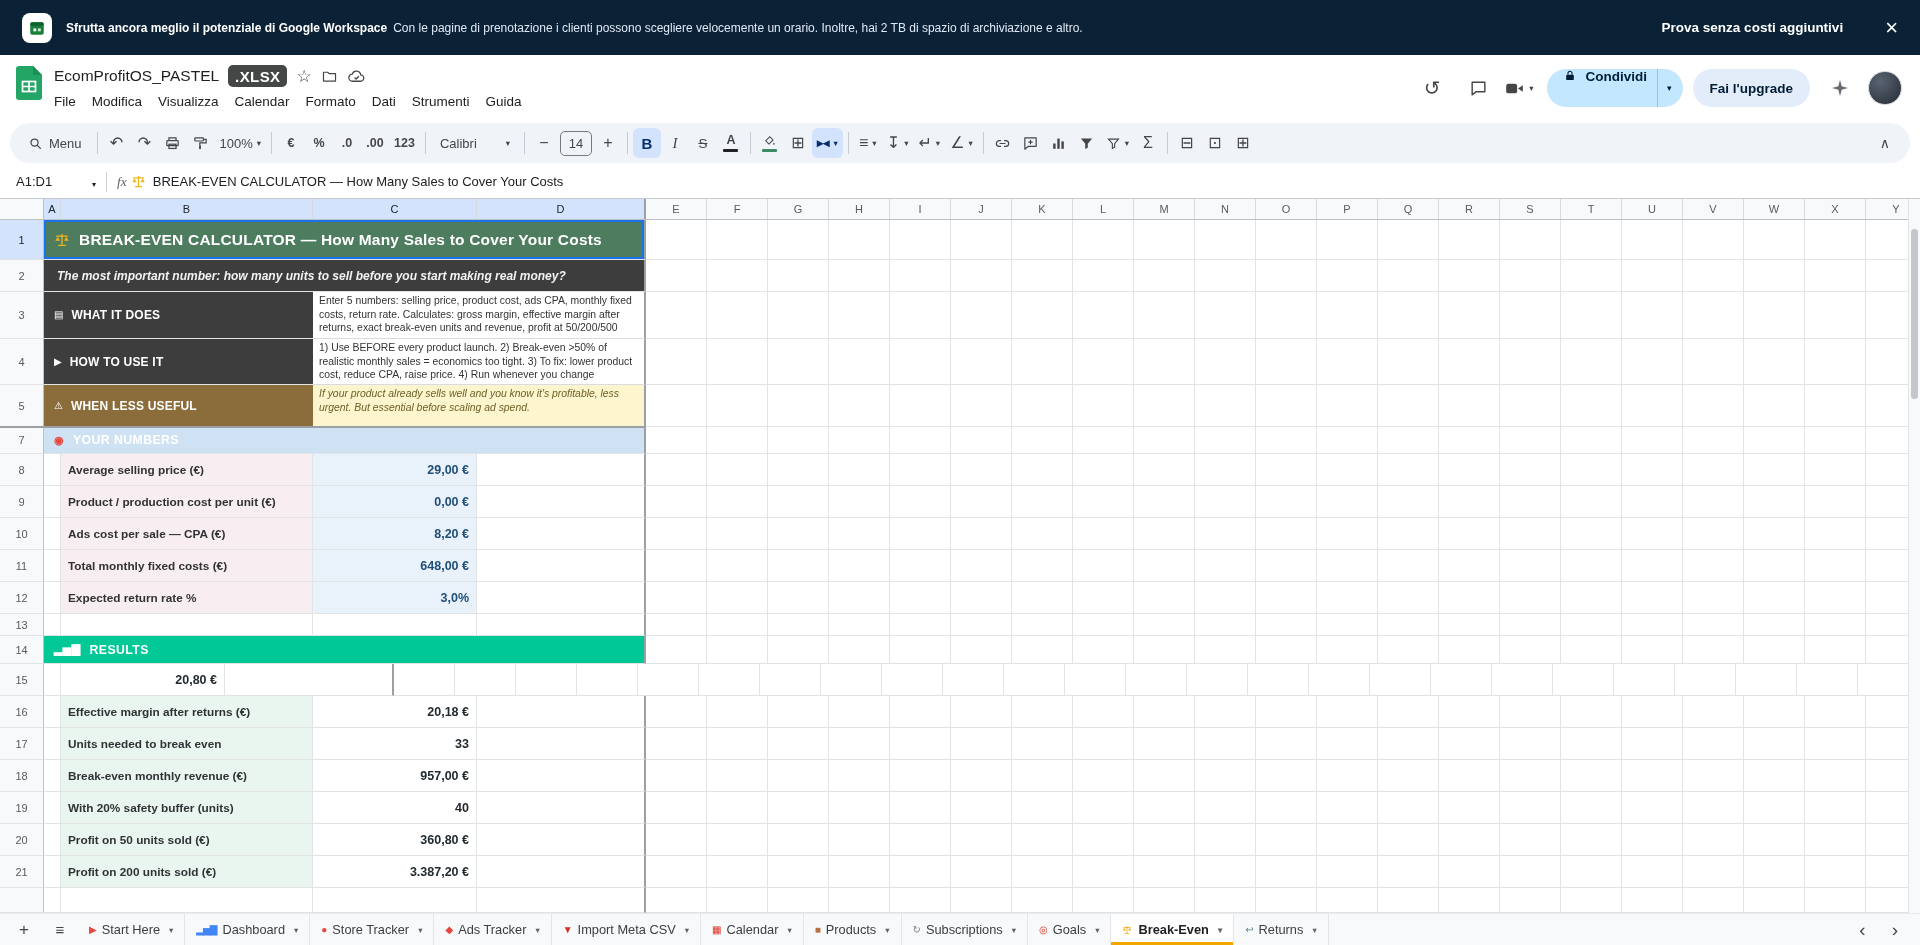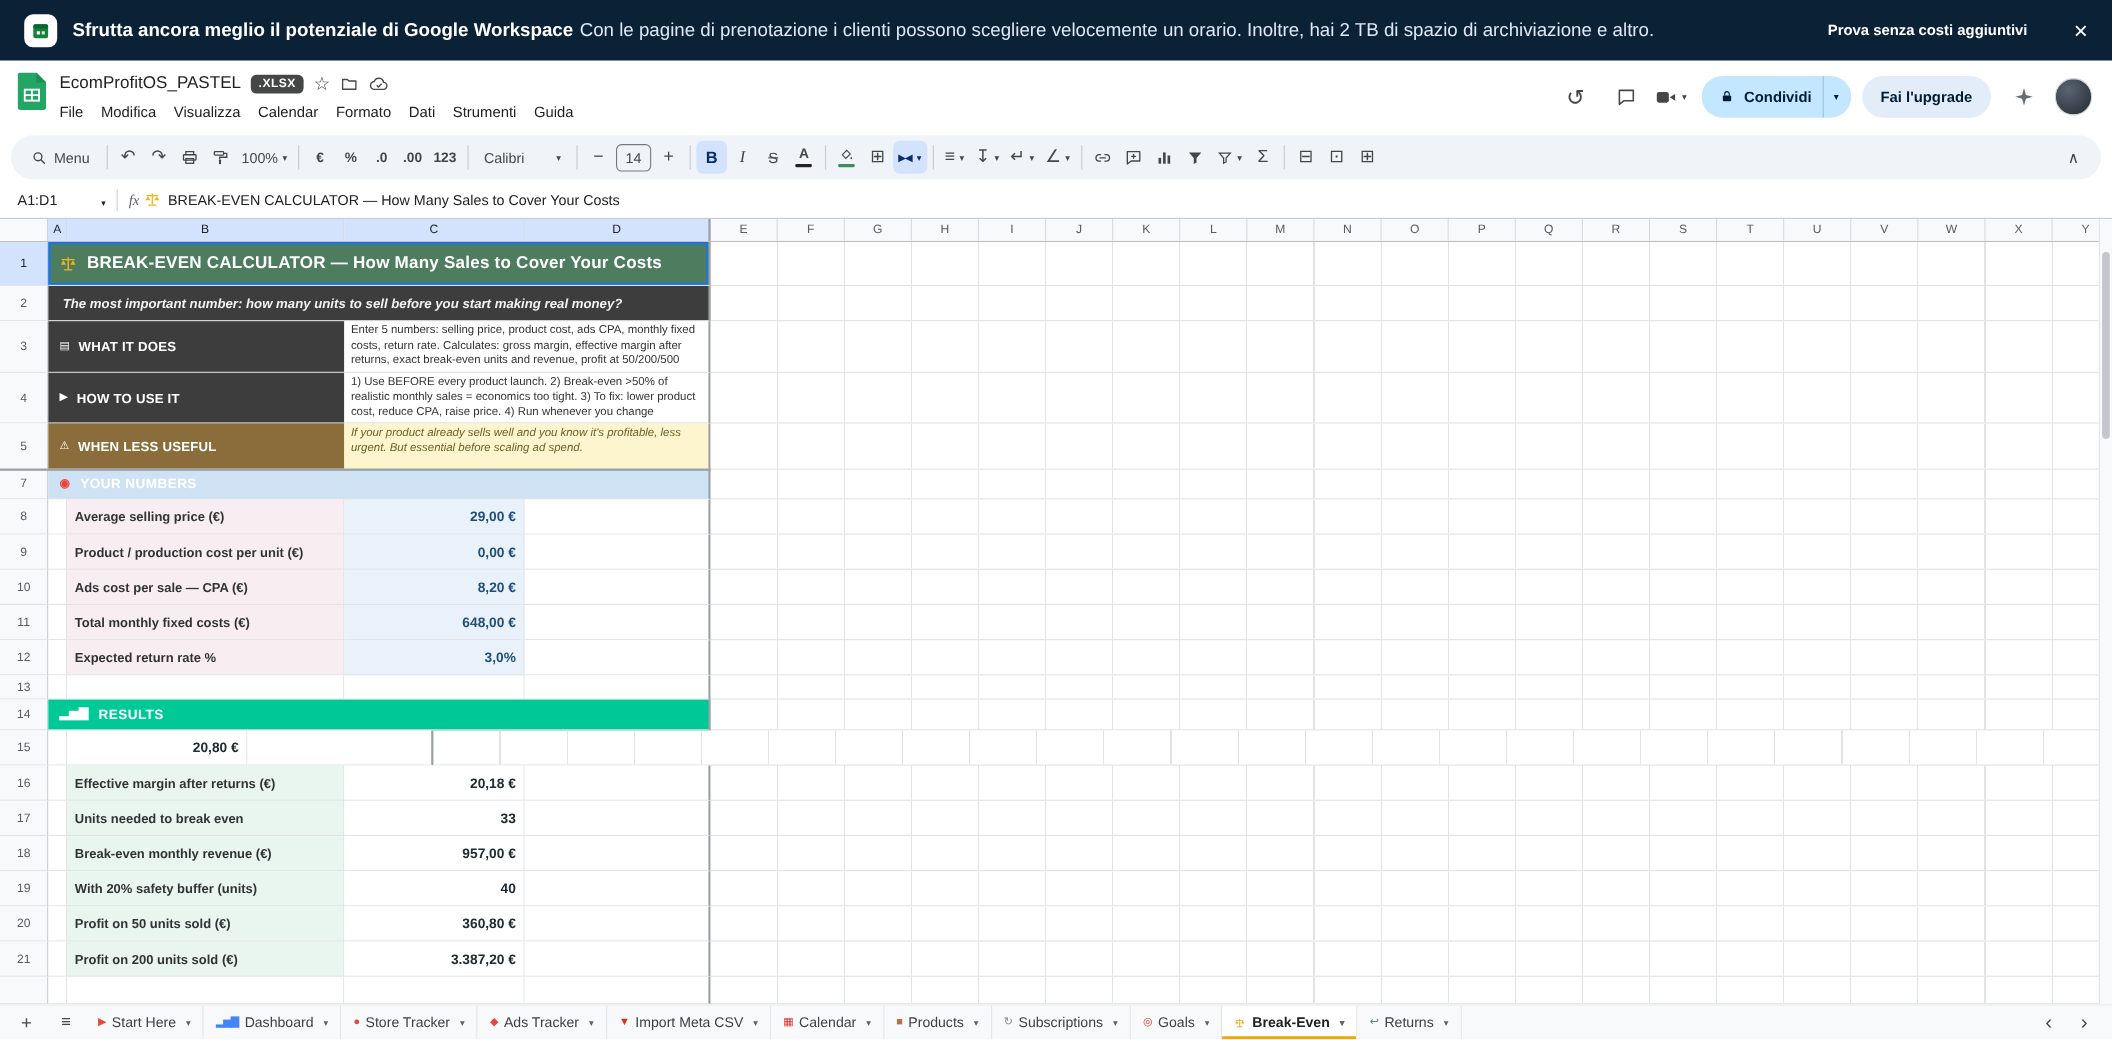--- a/index.html
+++ b/index.html
@@ -4,42 +4,42 @@
 <style>
   html,body{margin:0;padding:0;overflow:hidden}
   body{width:1920px;height:945px;background:#fff;color:#202124;
        font-family:"Liberation Sans",sans-serif;}
   .svgic{display:block}
   
   .banner{height:55px;background:#0b2136;display:flex;align-items:center;gap:14px;
           padding:0 22px;box-sizing:border-box}
   .banner-icon{width:30px;height:30px;border-radius:8px;background:#fff;display:flex;
                align-items:center;justify-content:center;flex:none}
-  .banner-text{font-size:17px;color:#dfe8f5;white-space:nowrap;overflow:hidden}
+  .banner-text{font-size:12px;color:#dfe8f5;white-space:nowrap;overflow:hidden}
   .banner-text b{color:#fff;font-weight:700;margin-right:6px}
   .banner-cta{margin-left:auto;color:#fff;font-weight:700;font-size:13.5px;white-space:nowrap}
   .banner-close{color:#fff;font-size:22px;margin-left:28px;line-height:1}
   
   .app-header{height:66px;display:flex;align-items:flex-start;gap:12px;
               padding:9px 18px 0 16px;box-sizing:border-box}
   .title-block{display:flex;flex-direction:column}
   .title-row{display:flex;align-items:center;gap:9px;height:24px}
   .doc-title{font-size:15.5px;color:#1f1f1f}
-  .badge{background:#444746;color:#fff;font-size:11px;font-weight:700;padding:2.5px 7px;
+  .badge{background:#444746;color:#fff;font-size:15px;font-weight:700;padding:2.5px 7px;
          border-radius:5px;letter-spacing:.4px}
   .hdr-ic{color:#444746;font-size:16px;line-height:1;display:flex;align-items:center}
   .menu-row{display:flex;margin-top:3px;margin-left:-8px}
   .menu-item{font-size:13.5px;color:#202124;padding:3px 8px;border-radius:6px}
   .header-right{margin-left:auto;display:flex;align-items:center;gap:6px;margin-top:4px}
   .circle-btn{width:40px;height:40px;border-radius:50%;display:flex;align-items:center;
               justify-content:center;color:#444746}
   .cam-group{display:flex;align-items:center;gap:3px;margin-right:8px;color:#444746}
   .pill{height:38px;border-radius:19px;display:flex;align-items:center;box-sizing:border-box}
   .share{background:#c2e7ff;color:#001d35;overflow:hidden;margin-right:4px}
-  .share-main{display:flex;align-items:center;gap:8px;padding:0 10px 0 16px;font-size:13.5px;
+  .share-main{display:flex;gap:8px;padding:0 10px 0 16px;font-size:13.5px;
               font-weight:600;height:100%}
   .share-caret{display:flex;align-items:center;height:100%;padding:0 11px 0 9px;
                border-left:1px solid #98c4e2;font-size:9px}
   .upgrade{background:#e3ecf9;color:#001d35;padding:0 17px;font-size:13.5px;font-weight:600;
            margin-right:6px}
   .sparkle-btn{width:36px;height:36px;display:flex;align-items:center;justify-content:center}
   .avatar{width:32px;height:32px;border-radius:50%;margin-left:4px;border:1px solid #d0d4d9;
           background:radial-gradient(circle at 35% 30%,#5a6472,#232a33)}
   
   .toolbar-zone{padding:2px 10px;height:44px;box-sizing:border-box}

